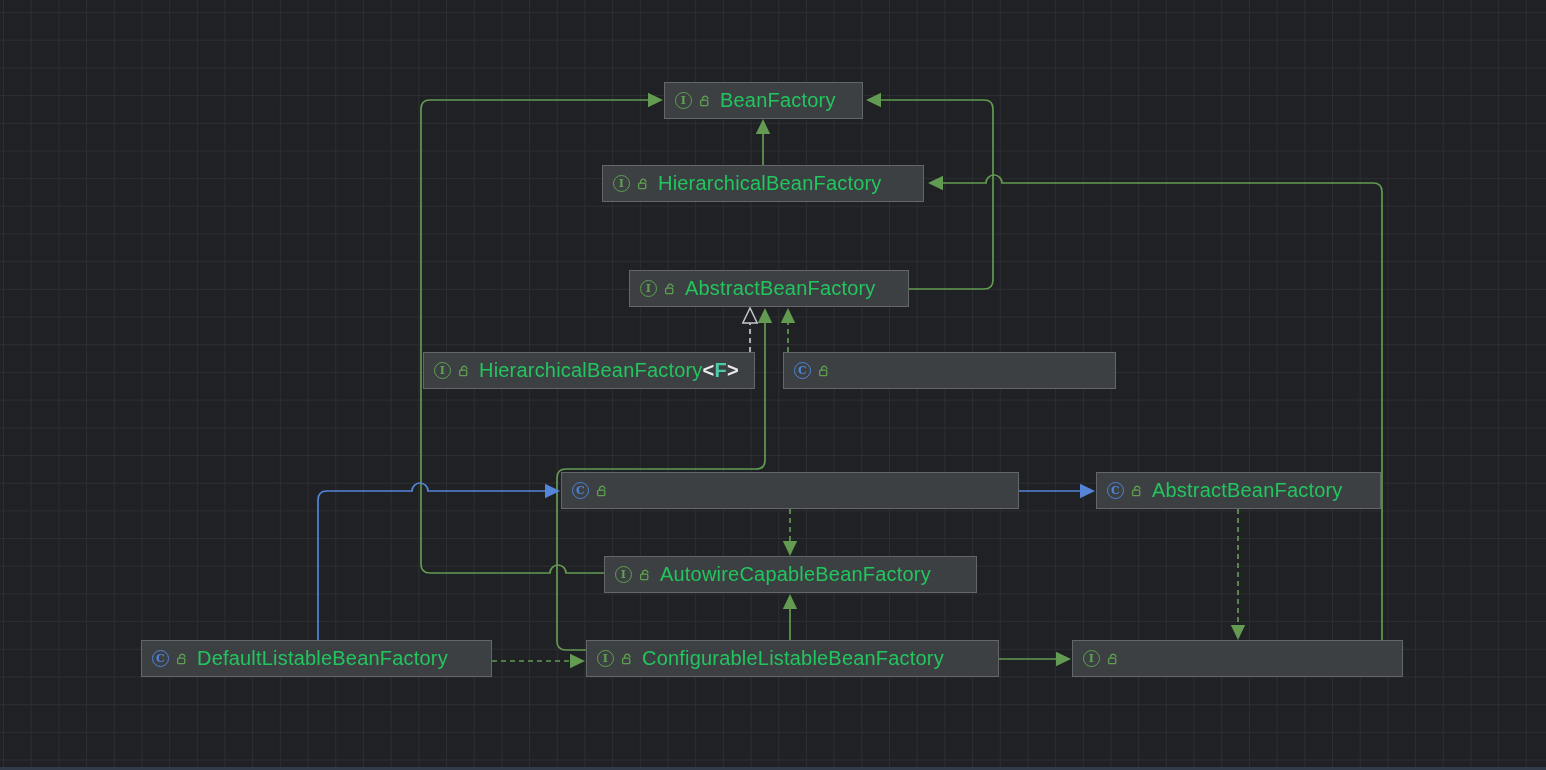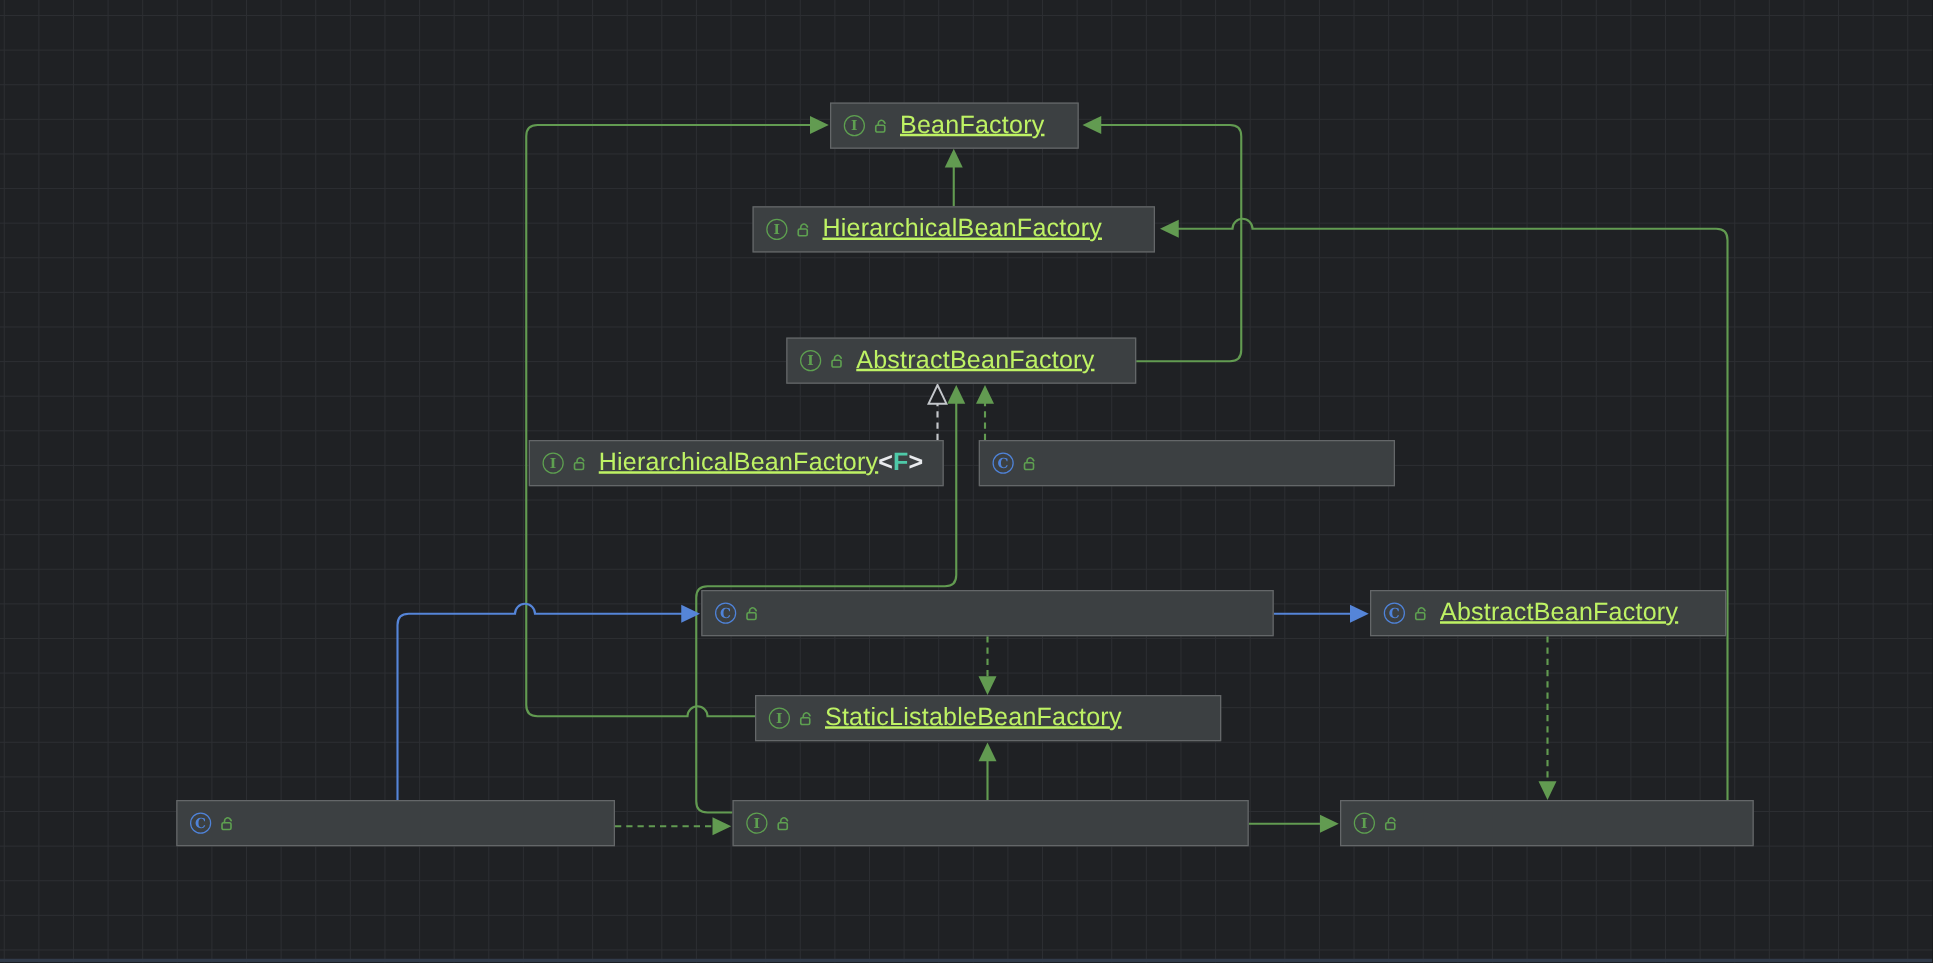--- a/index.html
+++ b/index.html
@@ -38,21 +38,21 @@
     border:1.5px solid;
     display:flex;align-items:center;justify-content:center;
     font-family:"DejaVu Serif", serif;
     font-size:11px;font-weight:600;
     margin-right:7px;
     flex:0 0 auto;
   }
   .type-icon.interface{border-color:#5ea050;color:#5ea050;}
   .type-icon.class{border-color:#4f83d9;color:#4f83d9;}
   .lock{display:flex;align-items:center;margin-right:9px;flex:0 0 auto;}
-  .label{color:#bef264;text-decoration:underline;}
+  .label{color:#22c55e;}
   .bracket{color:#e9ebee;font-weight:700;}
   .generic{color:#4ec9a8;font-weight:700;}
   .bottom-edge{
     position:absolute;left:0;bottom:0;width:100%;height:3px;
     background:#313b4a;
   }
 </style>
 </head>
 <body>
 
@@ -160,39 +160,41 @@
         <span class="label">AbstractBeanFactory</span>
       </div>
       <div class="node" style="left: 604px; top: 556px; width: 373px; height: 37px;">
         <span class="type-icon interface">I</span>
         <span class="lock">
           <svg width="12" height="13" viewBox="0 0 12 13" xmlns="http://www.w3.org/2000/svg">
             <rect x="1.6" y="6.2" width="7.2" height="5.4" rx="1.2" fill="none" stroke="#5ea050" stroke-width="1.3"></rect>
             <path d="M3.6 6 V4.7 A2.5 2.5 0 0 1 8.1 3.2 L9 4.6" fill="none" stroke="#5ea050" stroke-width="1.3" stroke-linecap="round"></path>
           </svg>
         </span>
-        <span class="label">StaticListableBeanFactory</span>
+        <span class="label">AutowireCapableBeanFactory</span>
       </div>
       <div class="node" style="left: 141px; top: 640px; width: 351px; height: 37px;">
         <span class="type-icon class">C</span>
         <span class="lock">
           <svg width="12" height="13" viewBox="0 0 12 13" xmlns="http://www.w3.org/2000/svg">
             <rect x="1.6" y="6.2" width="7.2" height="5.4" rx="1.2" fill="none" stroke="#5ea050" stroke-width="1.3"></rect>
             <path d="M3.6 6 V4.7 A2.5 2.5 0 0 1 8.1 3.2 L9 4.6" fill="none" stroke="#5ea050" stroke-width="1.3" stroke-linecap="round"></path>
           </svg>
         </span>
+        <span class="label">DefaultListableBeanFactory</span>
       </div>
       <div class="node" style="left: 586px; top: 640px; width: 413px; height: 37px;">
         <span class="type-icon interface">I</span>
         <span class="lock">
           <svg width="12" height="13" viewBox="0 0 12 13" xmlns="http://www.w3.org/2000/svg">
             <rect x="1.6" y="6.2" width="7.2" height="5.4" rx="1.2" fill="none" stroke="#5ea050" stroke-width="1.3"></rect>
             <path d="M3.6 6 V4.7 A2.5 2.5 0 0 1 8.1 3.2 L9 4.6" fill="none" stroke="#5ea050" stroke-width="1.3" stroke-linecap="round"></path>
           </svg>
         </span>
+        <span class="label">ConfigurableListableBeanFactory</span>
       </div>
       <div class="node" style="left: 1072px; top: 640px; width: 331px; height: 37px;">
         <span class="type-icon interface">I</span>
         <span class="lock">
           <svg width="12" height="13" viewBox="0 0 12 13" xmlns="http://www.w3.org/2000/svg">
             <rect x="1.6" y="6.2" width="7.2" height="5.4" rx="1.2" fill="none" stroke="#5ea050" stroke-width="1.3"></rect>
             <path d="M3.6 6 V4.7 A2.5 2.5 0 0 1 8.1 3.2 L9 4.6" fill="none" stroke="#5ea050" stroke-width="1.3" stroke-linecap="round"></path>
           </svg>
         </span>
       </div>

